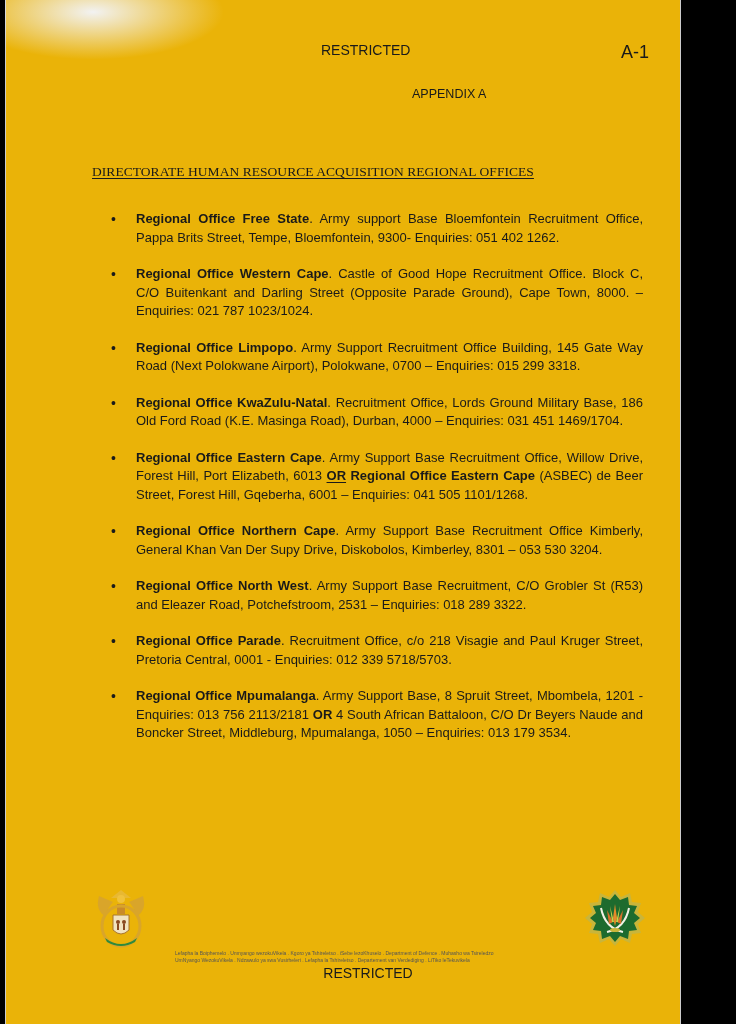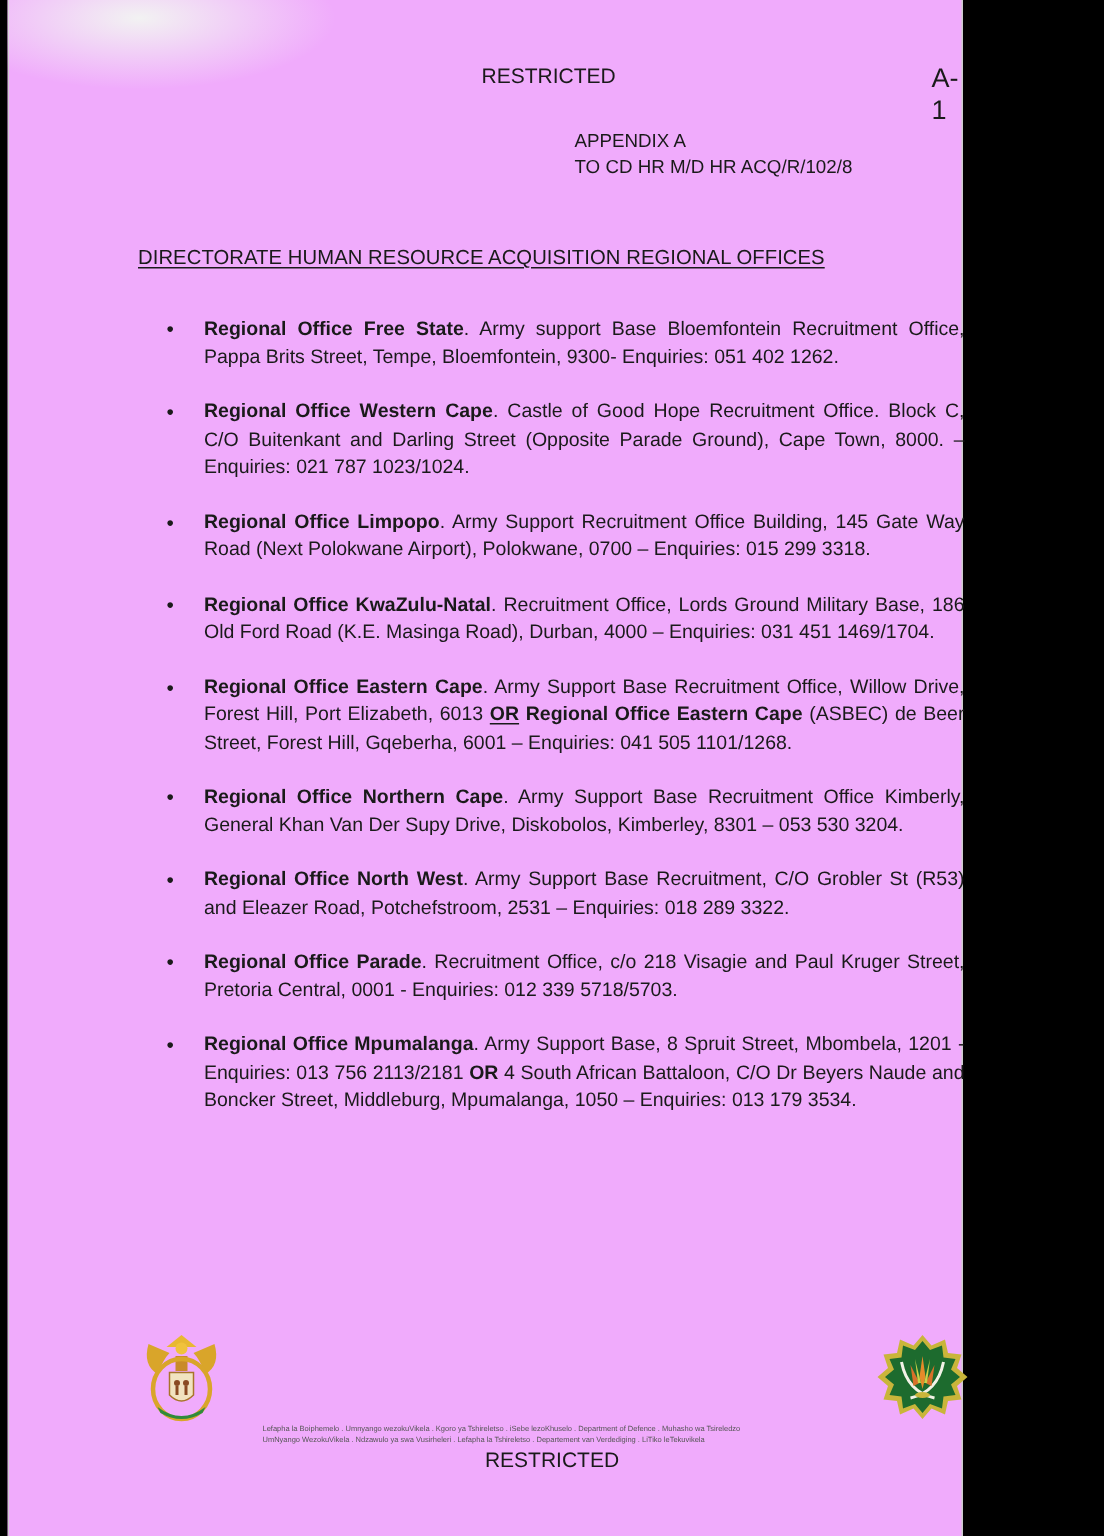--- a/index.html
+++ b/index.html
@@ -1,35 +1,34 @@
 <!DOCTYPE html>
 <html><head>
 <meta charset="utf-8">
 <style>
   html, body { margin:0; padding:0; }
   body {
     width:736px; height:1024px; background:#000; position:relative; overflow:hidden;
     font-family:"Liberation Sans", sans-serif; color:#1a1a1a;
   }
   .page {
-    position:absolute; left:5px; top:0; width:622px; height:1024px; background:#f0abfc;
+    position:absolute; left:5px; top:0; width:676px; height:1024px; background:#eab308;
     box-shadow: inset 1px 0 0 #ccc, inset -1px 0 0 #ccc;
-    padding-left: 15px;
   }
   .glare {
     position:absolute; left:0; top:0; width:220px; height:60px;
     background: radial-gradient(ellipse at 40% 20%, #f2f2f2 0%, rgba(255,255,255,0) 70%);
   }
   .hdr-restricted { position:absolute; left:316px; top:42px; font-size:14px; }
   .hdr-pageno { position:absolute; left:616px; top:42px; font-size:18px; }
-  .appendix { position:absolute; left:378px; top:86px; font-size:12.5px; line-height:16.5px; }
+  .appendix { position:absolute; left:407px; top:86px; font-size:12.5px; line-height:16.5px; }
   .appendix .dd-gap { display:inline-block; width:34px; }
   .title {
     position:absolute; left:87px; top:164px; font-size:13.5px; text-decoration:underline;
-    text-underline-offset:2px; letter-spacing:0.05px;
+    text-underline-offset:2px; letter-spacing:0.05px;font-family:Liberation Serif, serif;
   }
   .list { position:absolute; left:106px; top:210px; width:532px; margin:0; padding:0; list-style:none; }
   .item { position:relative; padding-left:25px; font-size:13px; line-height:18.5px; text-align:justify; }
   .bullet { position:absolute; left:0; top:0; font-size:14px; }
   .name { font-weight:bold; text-underline-offset:2px; }
   .or { font-weight:bold; }
   .or-u { font-weight:bold; text-decoration:underline; text-underline-offset:2px; }
   .footer-arms { position:absolute; left:88px; top:888px; width:56px; height:62px; }
   .footer-emblem { position:absolute; left:578px; top:888px; width:64px; height:64px; }
   .tagline {
@@ -42,21 +41,20 @@
 <body>
 
 <div class="page">
   <div class="glare"></div>
 
   <div class="hdr-restricted">RESTRICTED</div>
   <div class="hdr-pageno">A-1</div>
 
   <div class="appendix">
     <div>APPENDIX A</div>
-    <div>TO CD HR M/D HR ACQ/R/102/8</div>
   </div>
 
   <div class="title">DIRECTORATE HUMAN RESOURCE ACQUISITION REGIONAL OFFICES</div>
 
   <ul class="list">
     <li class="item" style="margin-bottom:18px">
       <span class="bullet">•</span>
       <span class="name">Regional Office Free State</span><span>. Army support Base Bloemfontein Recruitment Office, Pappa Brits Street, Tempe, Bloemfontein, 9300- Enquiries: 051 402 1262.</span>
     </li>
     <li class="item" style="margin-bottom:18px">

